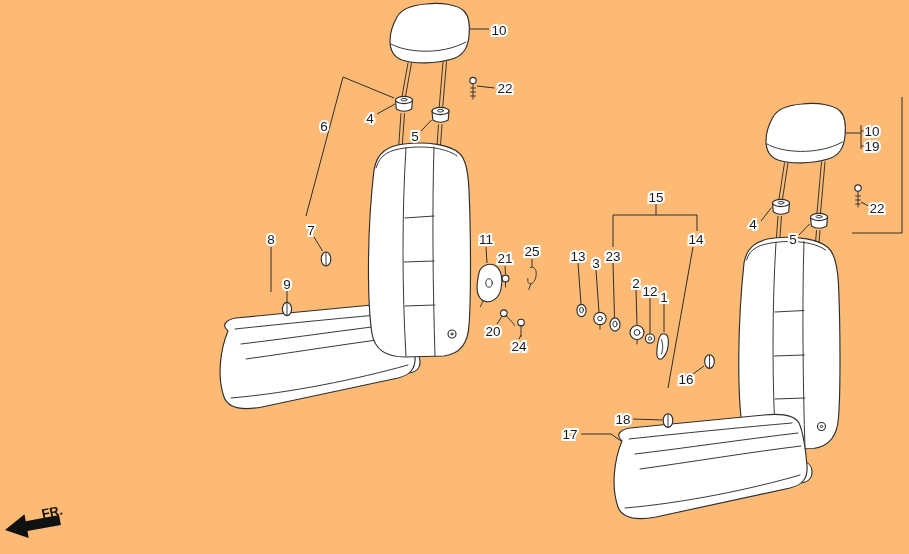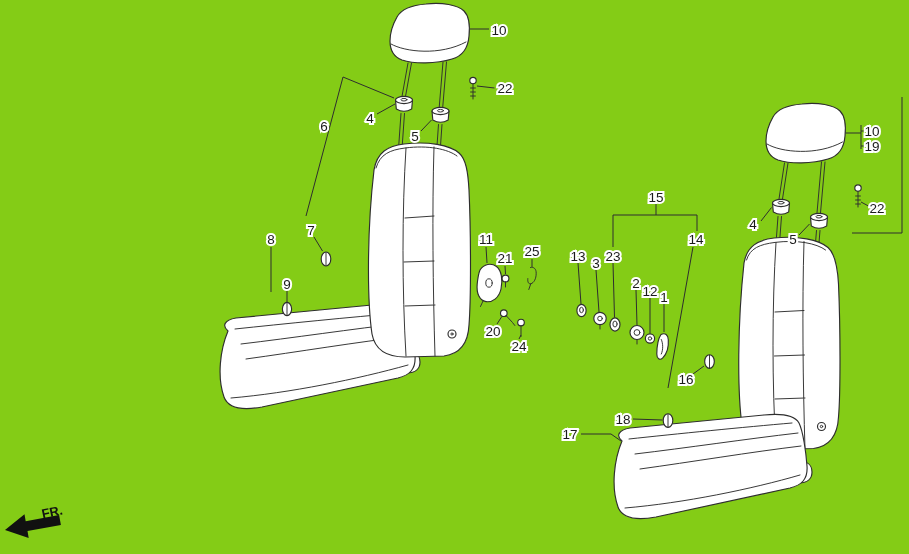--- a/index.html
+++ b/index.html
@@ -1,16 +1,16 @@
 <!DOCTYPE html>
 <html><head>
 <meta charset="utf-8">
 <style>
   html,body{margin:0;padding:0;background:#fff;}
-  .stage{position:relative;width:909px;height:554px;background:#84cc16;overflow:hidden;}
+  .stage{position:relative;width:909px;height:554px;background:#fdba74;overflow:hidden;}
   svg{display:block;}
   .ln path{fill:none;stroke:#2e2e2e;stroke-width:1;}
   .sh{fill:#fff;stroke:#2e2e2e;stroke-width:1.15;stroke-linejoin:round;stroke-linecap:round;}
   .dt{fill:none;stroke:#2e2e2e;stroke-width:.95;stroke-linejoin:round;stroke-linecap:round;}
   .callout{font-family:"Liberation Sans","DejaVu Sans",sans-serif;font-size:13.5px;fill:#1b1b1b;
            text-anchor:middle;dominant-baseline:central;stroke:#fff;stroke-width:4;paint-order:stroke;}
   .fr-text{font-family:"Liberation Sans","DejaVu Sans",sans-serif;font-size:13px;font-weight:700;fill:#111;
            text-anchor:middle;dominant-baseline:central;}
 </style>
 </head>

